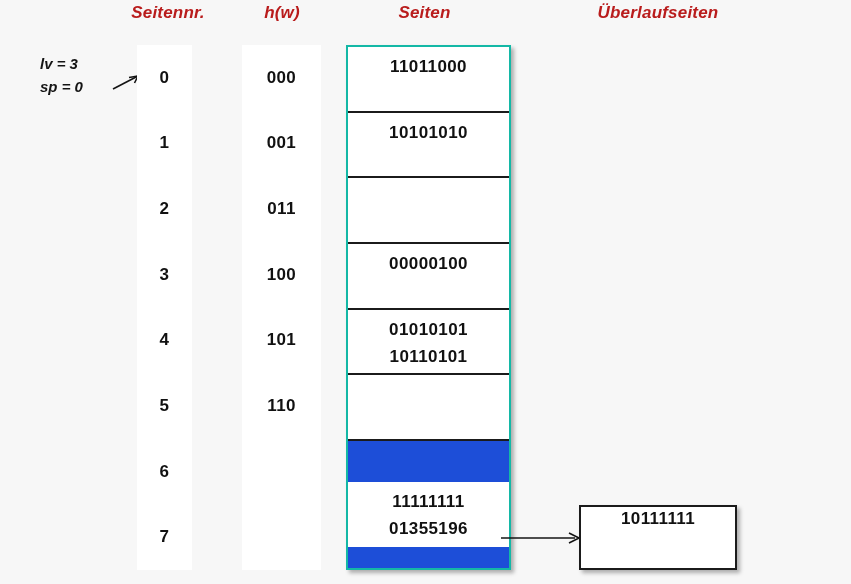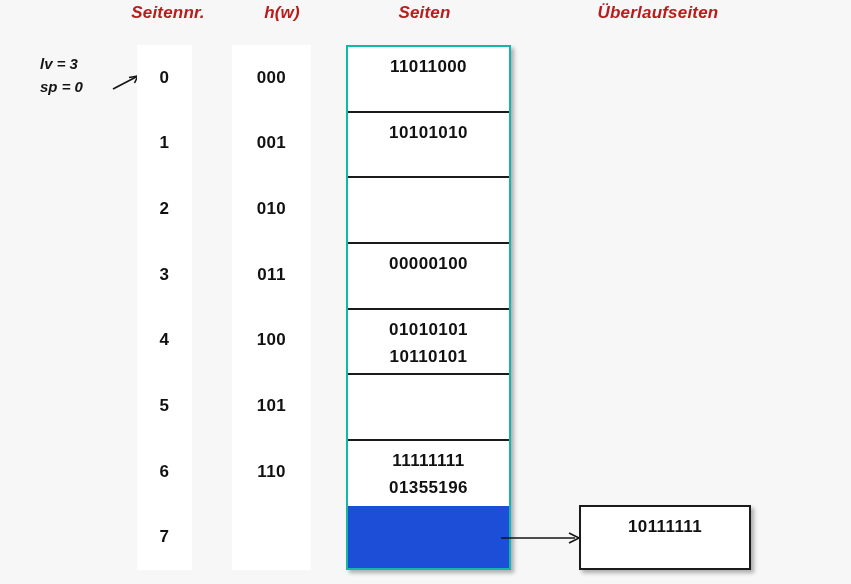--- a/index.html
+++ b/index.html
@@ -62,21 +62,21 @@
   }
 
   
   .plain-col {
     position: absolute;
     top: 45px;
     height: 525px;
     background: #ffffff;
   }
   #col-seitennr { left: 137px; width: 55px; }
-  #col-hw       { left: 232px; width: 79px; }
+  #col-hw       { left: 242px; width: 79px; }
 
   .plain-col .cell {
     height: 65.625px;
     display: flex;
     align-items: center;
     justify-content: center;
     font-size: 17px;
     font-weight: bold;
     color: #111111;
     letter-spacing: 0.3px;
@@ -100,44 +100,45 @@
     border-bottom: 2px solid #1b1b1b;
     display: flex;
     flex-direction: column;
     align-items: center;
     justify-content: flex-start;
     padding-top: 6px;
     background: #ffffff;
   }
   #seiten-table .bucket:last-child {
     border-bottom: none;
+    margin-top: 41px;
   }
   #seiten-table .entry {
     font-size: 17px;
     font-weight: bold;
     letter-spacing: 0.4px;
     line-height: 27px;
     color: #111111;
   }
 
   
   #overflow-box {
     position: absolute;
     left: 579px;
     top: 505px;
-    width: 172px;
+    width: 158px;
     height: 65px;
     background: #ffffff;
     border: 2px solid #1b1b1b;
     box-sizing: border-box;
     box-shadow: 3px 3px 4px rgba(0,0,0,0.30);
     display: flex;
     align-items: flex-start;
     justify-content: center;
-    padding-top: 10px;
+    padding-top: 2px;
   }
   #overflow-box .entry {
     font-size: 17px;
     font-weight: bold;
     letter-spacing: 0.4px;
     color: #111111;
   }
 
   
   #overflow-arrow {
@@ -175,21 +176,20 @@
     <div class="cell">3</div>
     <div class="cell">4</div>
     <div class="cell">5</div>
     <div class="cell">6</div>
     <div class="cell">7</div>
   </div>
 
   <div class="plain-col" id="col-hw">
     <div class="cell">000</div>
     <div class="cell">001</div>
-    <div class="cell">010</div>
     <div class="cell">011</div>
     <div class="cell">100</div>
     <div class="cell">101</div>
     <div class="cell">110</div>
   </div>
 
   <div id="seiten-table">
     <div class="bucket">
       <div class="entry">11011000</div>
     </div>

